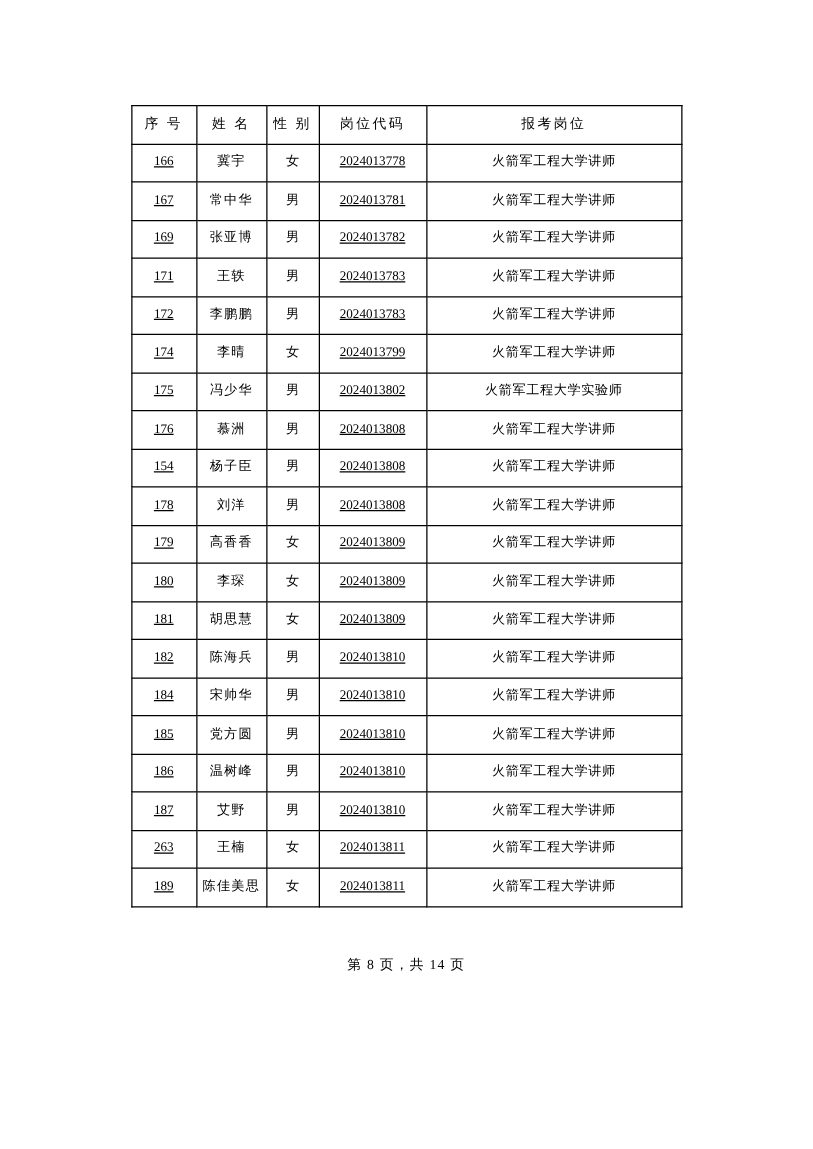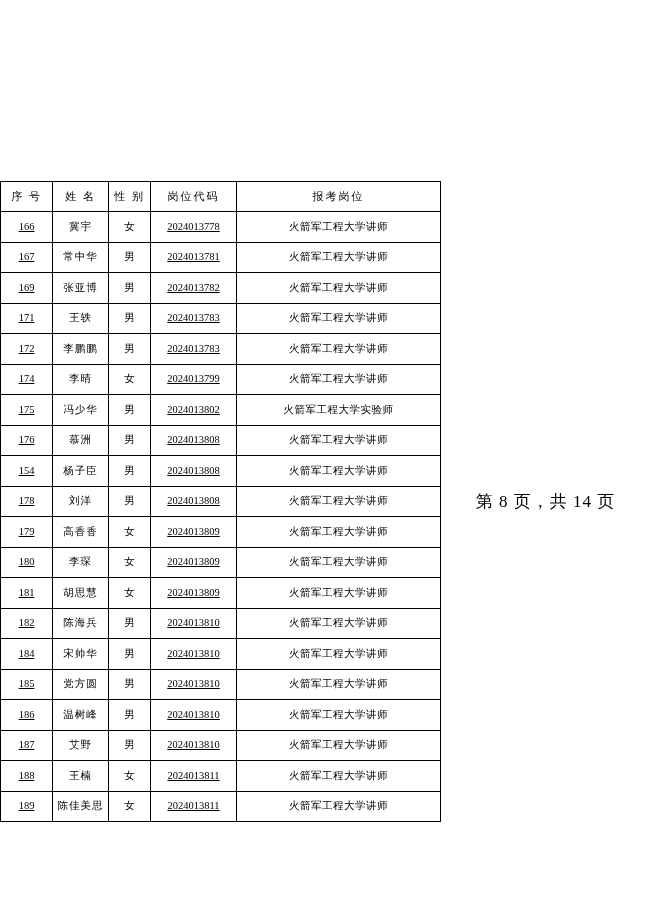--- a/index.html
+++ b/index.html
@@ -14,21 +14,21 @@
     color: #000000;
     position: relative;
     overflow: hidden;
   }
   .page {
     width: 650px;
     height: 919px;
     box-sizing: border-box;
     padding: 84px 0 0 0;
     display: flex;
-    flex-direction: row;
+    flex-direction: column;
     align-items: center;
   }
   table.roster {
     border-collapse: collapse;
     width: 440px;
     table-layout: fixed;
     background: #fff;
   }
   table.roster th,
   table.roster td {
@@ -64,23 +64,24 @@
   }
   td.gender {
     font-size: 11px;
   }
   td.post {
     font-size: 11px;
     letter-spacing: 0.5px;
     margin-left: 29px;
   }
   .footer {
+    margin-top: 38px;
     width: 440px;
     text-align: center;
-    font-size: 17px;
+    font-size: 11px;
     letter-spacing: 1px;
     font-family: "Liberation Serif", "DejaVu Serif", serif;
   }
 </style>
 </head>
 <body>
 
 <div class="page">
 
   <table class="roster">
@@ -221,21 +222,21 @@
           <td class="post">火箭军工程大学讲师</td>
         </tr>
         <tr>
           <td class="seq">187</td>
           <td class="name">艾野</td>
           <td class="gender">男</td>
           <td class="code">2024013810</td>
           <td class="post">火箭军工程大学讲师</td>
         </tr>
         <tr>
-          <td class="seq">188</td>
+          <td class="seq">263</td>
           <td class="name">王楠</td>
           <td class="gender">女</td>
           <td class="code">2024013811</td>
           <td class="post">火箭军工程大学讲师</td>
         </tr>
         <tr>
           <td class="seq">189</td>
           <td class="name">陈佳美思</td>
           <td class="gender">女</td>
           <td class="code">2024013811</td>

